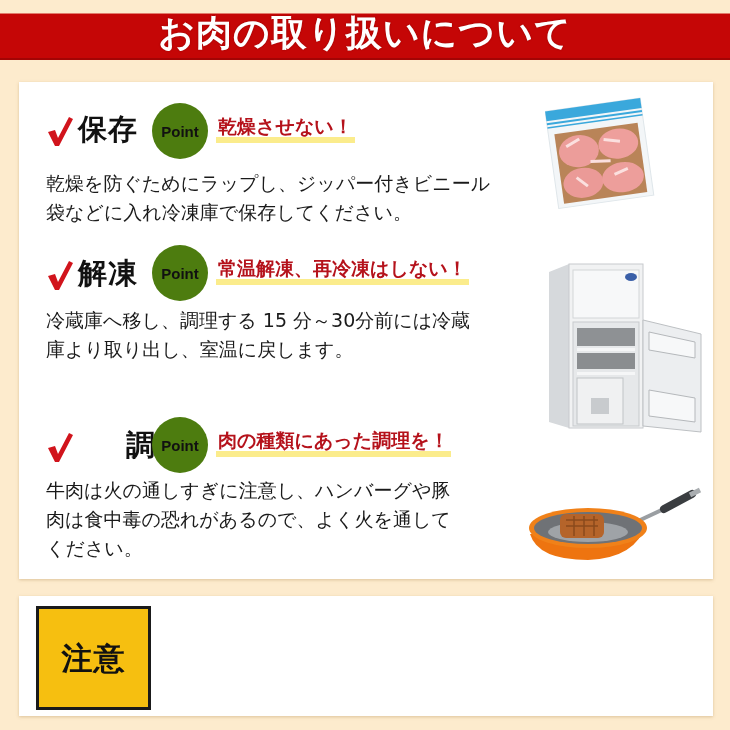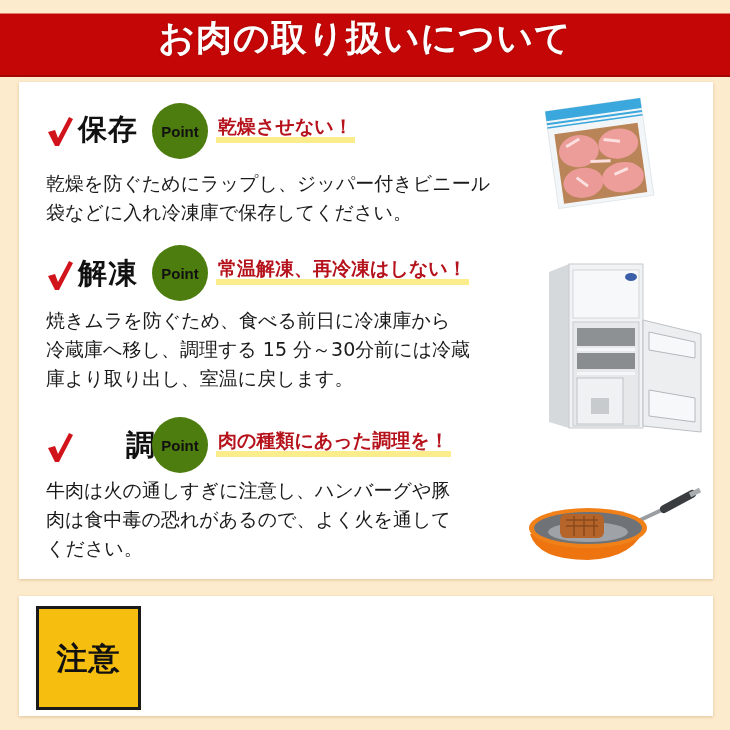--- a/index.html
+++ b/index.html
@@ -4,25 +4,25 @@
 <style>
   * { margin:0; padding:0; box-sizing:border-box; }
   html, body { width:730px; height:730px; overflow:hidden; }
   body {
     background:#fdebcd;
     font-family:"DejaVu Sans","Liberation Sans",sans-serif;
     color:#111;
     position:relative;
   }
   .banner {
-    position:absolute; left:0; top:13px; width:730px; height:64px;
+    position:absolute; left:0; top:13px; width:730px; height:47px;
     background:#c50606;
     border-top:1px solid #e27b6b;
     border-bottom:2px solid #a30404;
-    display:flex; align-items:flex-start; justify-content:center;
+    display:flex; align-items:flex-end; justify-content:center;
   }
   .banner-title {
     color:#fff;
     font-family:"DejaVu Serif","Liberation Serif",serif;
     font-weight:bold;
     font-size:36px;
     letter-spacing:1px;
     text-shadow:0 0 2px rgba(0,0,0,0.25);
   }
   .card {
@@ -63,21 +63,21 @@
   .bag { position:absolute; left:526px; top:8px; width:112px; height:120px; }
   .fridge { position:absolute; left:522px; top:168px; width:168px; height:185px; }
   .pan { position:absolute; left:505px; top:392px; width:180px; height:90px; }
 
   .notice {
     position:absolute; left:19px; top:596px; width:694px; height:120px;
     background:#fff;
     box-shadow:0 1px 3px rgba(160,120,60,0.35);
   }
   .caution-box {
-    position:absolute; left:17px; top:10px; width:105px; height:104px;
+    position:absolute; left:17px; top:10px; width:115px; height:104px;
     background:#f6bf10; border:3px solid #1a1a1a;
     display:flex; flex-direction:column; align-items:center; justify-content:center;
     font-family:"DejaVu Serif","Liberation Serif",serif;
     font-weight:bold; font-size:31px; line-height:40px; color:#111;
     letter-spacing:1px;
   }
   .notice-list {
     position:absolute; left:128px; top:14px; list-style:none;
   }
   .notice-list li {
@@ -122,21 +122,20 @@
   </div>
 
   <div class="section" style="top:0;">
     <svg class="check" style="top:177px;" viewBox="0 0 28 32">
       <path d="M2 17 L9 15 L12 23 L23 2 L27 4 L13 31 L9 31 Z" fill="#d1141c"></path>
     </svg>
     <div class="heading" style="top:172px;">解凍</div>
     <div class="point" style="top:163px;">Point</div>
     <div class="subtitle" style="top:174px;">常温解凍、再冷凍はしない！</div>
     <div class="body-text" style="top:224px;">
-      <div>焼きムラを防ぐため、食べる前日に冷凍庫から</div>
       <div>冷蔵庫へ移し、調理する 15 分～30分前には冷蔵</div>
       <div>庫より取り出し、室温に戻します。</div>
     </div>
     <svg class="fridge" viewBox="0 0 168 185">
       <polygon points="8,22 28,14 28,178 8,172" fill="#d6d9dc"></polygon>
       <rect x="28" y="14" width="74" height="164" fill="#f1f2f3" stroke="#c7cacd"></rect>
       <rect x="32" y="20" width="66" height="48" fill="#f7f8f9" stroke="#d3d6d8"></rect>
       <ellipse cx="90" cy="27" rx="6" ry="4" fill="#3a5fa8"></ellipse>
       <rect x="32" y="72" width="66" height="104" fill="#e6e8ea" stroke="#c7cacd"></rect>
       <rect x="36" y="78" width="58" height="18" fill="#8e9194"></rect>

